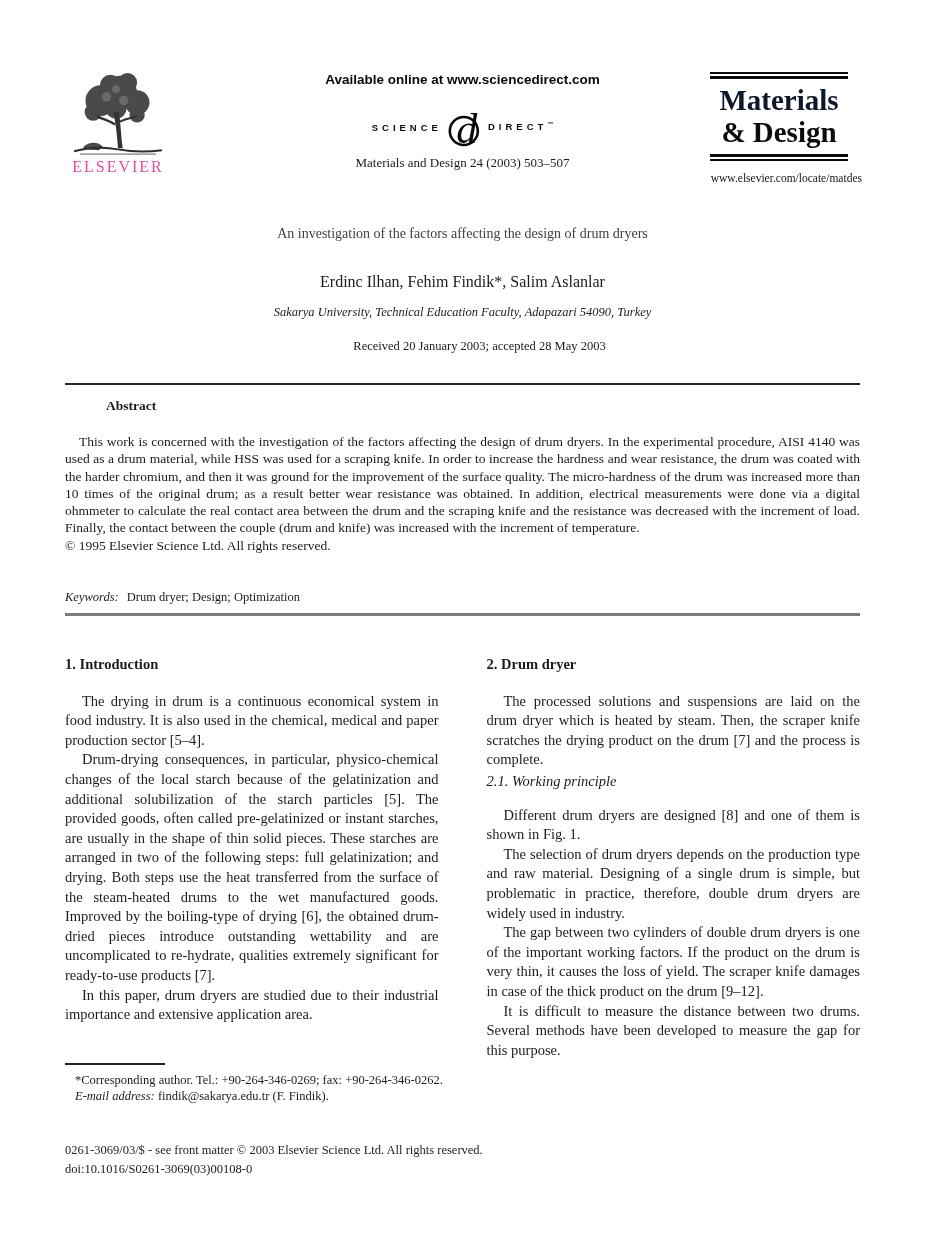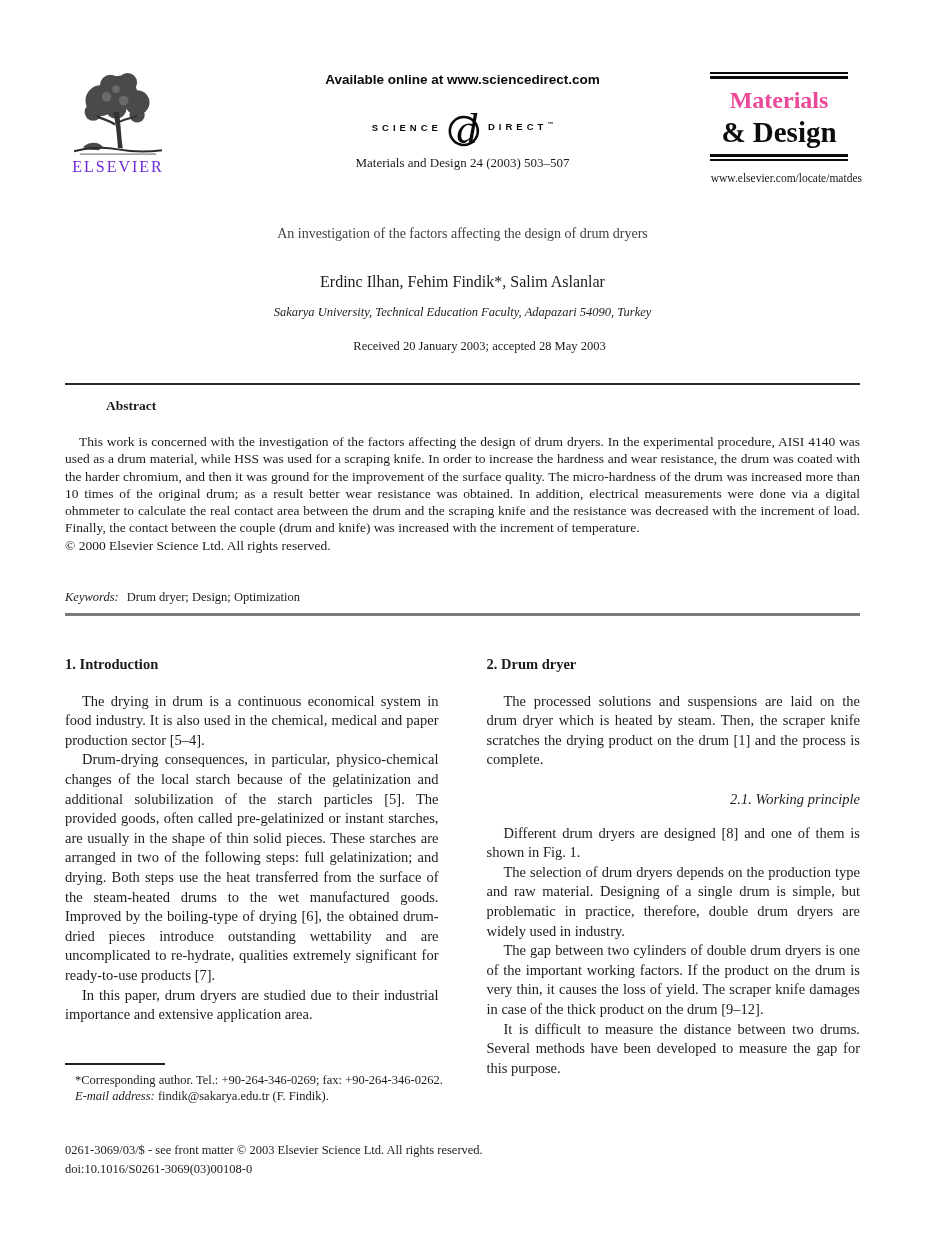--- a/index.html
+++ b/index.html
@@ -9,32 +9,32 @@
     width:925px; height:1235px;
     background:#ffffff;
     color:#1b1b1b;
     font-family:"Liberation Serif", serif;
     overflow:hidden;
     margin:0 auto;
   }
   
   .elsevier-block { position:absolute; left:60px; top:72px; width:116px; text-align:center; }
   .elsevier-block svg { display:block; margin:0 auto; }
-  .elsevier-wordmark { font-size:16px; letter-spacing:2px; margin-top:2px; color:#6d28d9; }
+  .elsevier-wordmark { font-size:16px; letter-spacing:2px; margin-top:2px; color:#ec4899; }
 
   .sd-block { position:absolute; left:50%; transform:translateX(-50%); top:72px; text-align:center; }
   .available-online { font-family:"Liberation Sans", sans-serif; font-weight:bold; font-size:13.5px; color:#090909; }
   .sd-logo-row { display:flex; align-items:center; justify-content:center; margin-top:16px; }
   .sd-word { font-family:"Liberation Sans", sans-serif; font-weight:bold; font-size:9.5px; letter-spacing:4px; color:#0a0a0a; }
   .sd-tm { font-family:"Liberation Sans", sans-serif; font-size:6px; vertical-align:super; letter-spacing:0; }
   .journal-ref { position:absolute; left:50%; transform:translateX(-50%); top:155px; font-size:13px; white-space:nowrap; }
 
   .mad-block { position:absolute; left:710px; top:72px; width:138px; text-align:center; }
   .mad-rule-top { height:7px; border-top:2px solid #0a0a0a; border-bottom:3px solid #0a0a0a; }
-  .mad-title { font-weight:bold; font-size:24px; line-height:32px; margin-top:5px; color:#ec4899; }
+  .mad-title { font-weight:bold; font-size:29px; line-height:32px; margin-top:5px; color:#0f172a; }
   .mad-title2 { font-weight:bold; font-size:29px; line-height:32px; margin-bottom:6px; color:#0c0c0c; }
   .mad-rule-bottom { height:7px; border-top:3px solid #0a0a0a; border-bottom:2px solid #0a0a0a; }
   .journal-url { position:absolute; right:63px; top:172px; font-size:11.5px; color:#161616; }
 
   
   .paper-title { position:absolute; left:0; top:226px; width:100%; text-align:center; font-size:14px; color:#404040; }
   .authors { position:absolute; left:0; top:273px; width:100%; text-align:center; font-size:16px; }
   .affiliation { position:absolute; left:0; top:305px; width:100%; text-align:center; font-style:italic; font-size:12.5px; }
   .received { position:absolute; left:0; top:339px; width:100%; text-align:center; font-size:12.5px;padding-left:34px; }
 
@@ -48,21 +48,21 @@
   .abstract-body .abstract-text { text-indent:14px; }
   .abstract-copyright { text-align:left; }
   .keywords-line { position:absolute; left:65px; top:590px; font-size:12.5px; }
   .keywords-label { font-style:italic; }
   .keywords-value { margin-left:8px; }
 
   
   .columns { position:absolute; left:65px; top:648px; width:795px; display:flex; gap:48px; }
   .col { width:378px; font-size:14.5px; line-height:19.6px; text-align:justify; }
   .col h2 { font-size:14.5px; font-weight:bold; text-align:left; margin:7px 0 17px 0; }
-  .col h3 { font-size:14.5px; font-weight:normal; font-style:italic; text-align:right; margin:20px 0 14px 0; }
+  .col h3 { font-size:14.5px; font-weight:normal; font-style:italic; text-align:left; margin:2px 0 14px 0; }
   .col p { text-indent:17px; }
   .first-para-intro { margin-top:16px; }
 
   
   .footnote { position:absolute; left:65px; top:1063px; width:382px; font-size:12.5px; line-height:16.5px; text-align:justify; }
   .fn-rule { width:100px; height:1.5px; background:#222; margin-bottom:7px; }
   .fn-line1 { text-indent:10px; }
   .fn-email { text-indent:10px; }
   .fn-email-label { font-style:italic; }
 
@@ -126,38 +126,38 @@
   <h1 class="paper-title" style="font-weight:normal;">An investigation of the factors affecting the design of drum dryers</h1>
   <div class="authors">Erdinc Ilhan, Fehim Findik*, Salim Aslanlar</div>
   <div class="affiliation">Sakarya University, Technical Education Faculty, Adapazari 54090, Turkey</div>
   <div class="received">Received 20 January 2003; accepted 28 May 2003</div>
 
   <div class="rule-1"></div>
 
   <div class="abstract-head">Abstract</div>
   <div class="abstract-body">
     <div class="abstract-text">This work is concerned with the investigation of the factors affecting the design of drum dryers. In the experimental procedure, AISI 4140 was used as a drum material, while HSS was used for a scraping knife. In order to increase the hardness and wear resistance, the drum was coated with the harder chromium, and then it was ground for the improvement of the surface quality. The micro-hardness of the drum was increased more than 10 times of the original drum; as a result better wear resistance was obtained. In addition, electrical measurements were done via a digital ohmmeter to calculate the real contact area between the drum and the scraping knife and the resistance was decreased with the increment of load. Finally, the contact between the couple (drum and knife) was increased with the increment of temperature.</div>
-    <div class="abstract-copyright">© 2000 Elsevier Science Ltd. All rights reserved.</div>
+    <div class="abstract-copyright">© 1995 Elsevier Science Ltd. All rights reserved.</div>
   </div>
   <div class="keywords-line">
     <span class="keywords-label">Keywords:</span><span class="keywords-value">Drum dryer; Design; Optimization</span>
   </div>
 
   <div class="rule-2"></div>
 
   <div class="columns">
     <div class="col">
       <h2>1. Introduction</h2>
       <p class="first-para-intro">The drying in drum is a continuous economical system in food industry. It is also used in the chemical, medical and paper production sector [5–4].</p>
       <p>Drum-drying consequences, in particular, physico-chemical changes of the local starch because of the gelatinization and additional solubilization of the starch particles [5]. The provided goods, often called pre-gelatinized or instant starches, are usually in the shape of thin solid pieces. These starches are arranged in two of the following steps: full gelatinization; and drying. Both steps use the heat transferred from the surface of the steam-heated drums to the wet manufactured goods. Improved by the boiling-type of drying [6], the obtained drum-dried pieces introduce outstanding wettability and are uncomplicated to re-hydrate, qualities extremely significant for ready-to-use products [7].</p>
       <p>In this paper, drum dryers are studied due to their industrial importance and extensive application area.</p>
     </div>
     <div class="col">
       <h2>2. Drum dryer</h2>
-      <p>The processed solutions and suspensions are laid on the drum dryer which is heated by steam. Then, the scraper knife scratches the drying product on the drum [1] and the process is complete.</p>
+      <p>The processed solutions and suspensions are laid on the drum dryer which is heated by steam. Then, the scraper knife scratches the drying product on the drum [7] and the process is complete.</p>
       <h3>2.1. Working principle</h3>
       <p>Different drum dryers are designed [8] and one of them is shown in Fig. 1.</p>
       <p>The selection of drum dryers depends on the production type and raw material. Designing of a single drum is simple, but problematic in practice, therefore, double drum dryers are widely used in industry.</p>
       <p>The gap between two cylinders of double drum dryers is one of the important working factors. If the product on the drum is very thin, it causes the loss of yield. The scraper knife damages in case of the thick product on the drum [9–12].</p>
       <p>It is difficult to measure the distance between two drums. Several methods have been developed to measure the gap for this purpose.</p>
     </div>
   </div>
 
   <div class="footnote">
     <div class="fn-rule"></div>

